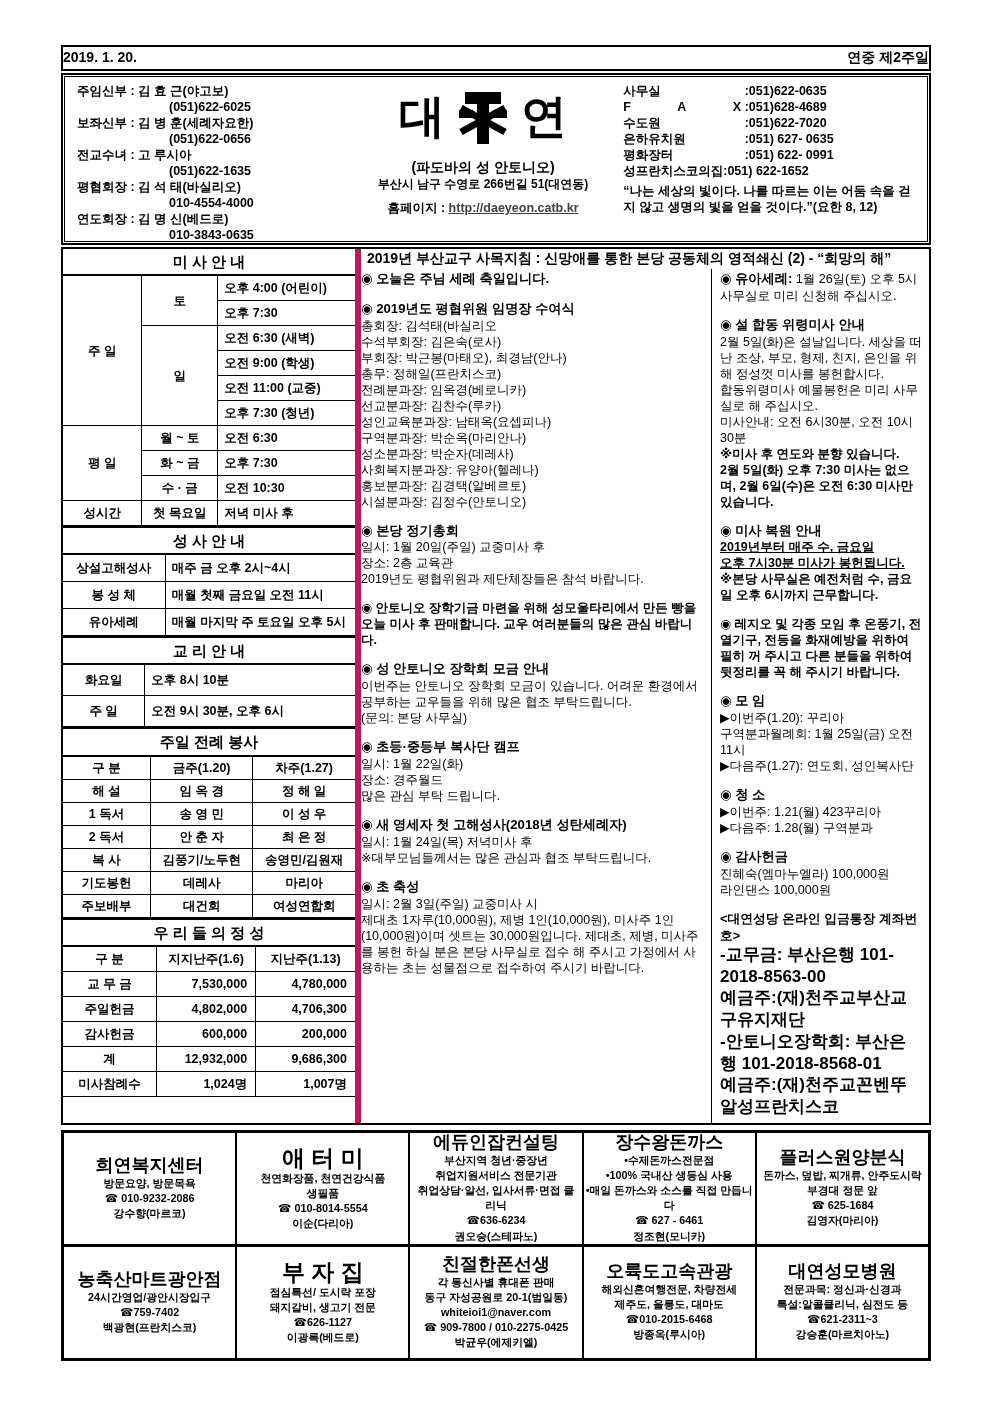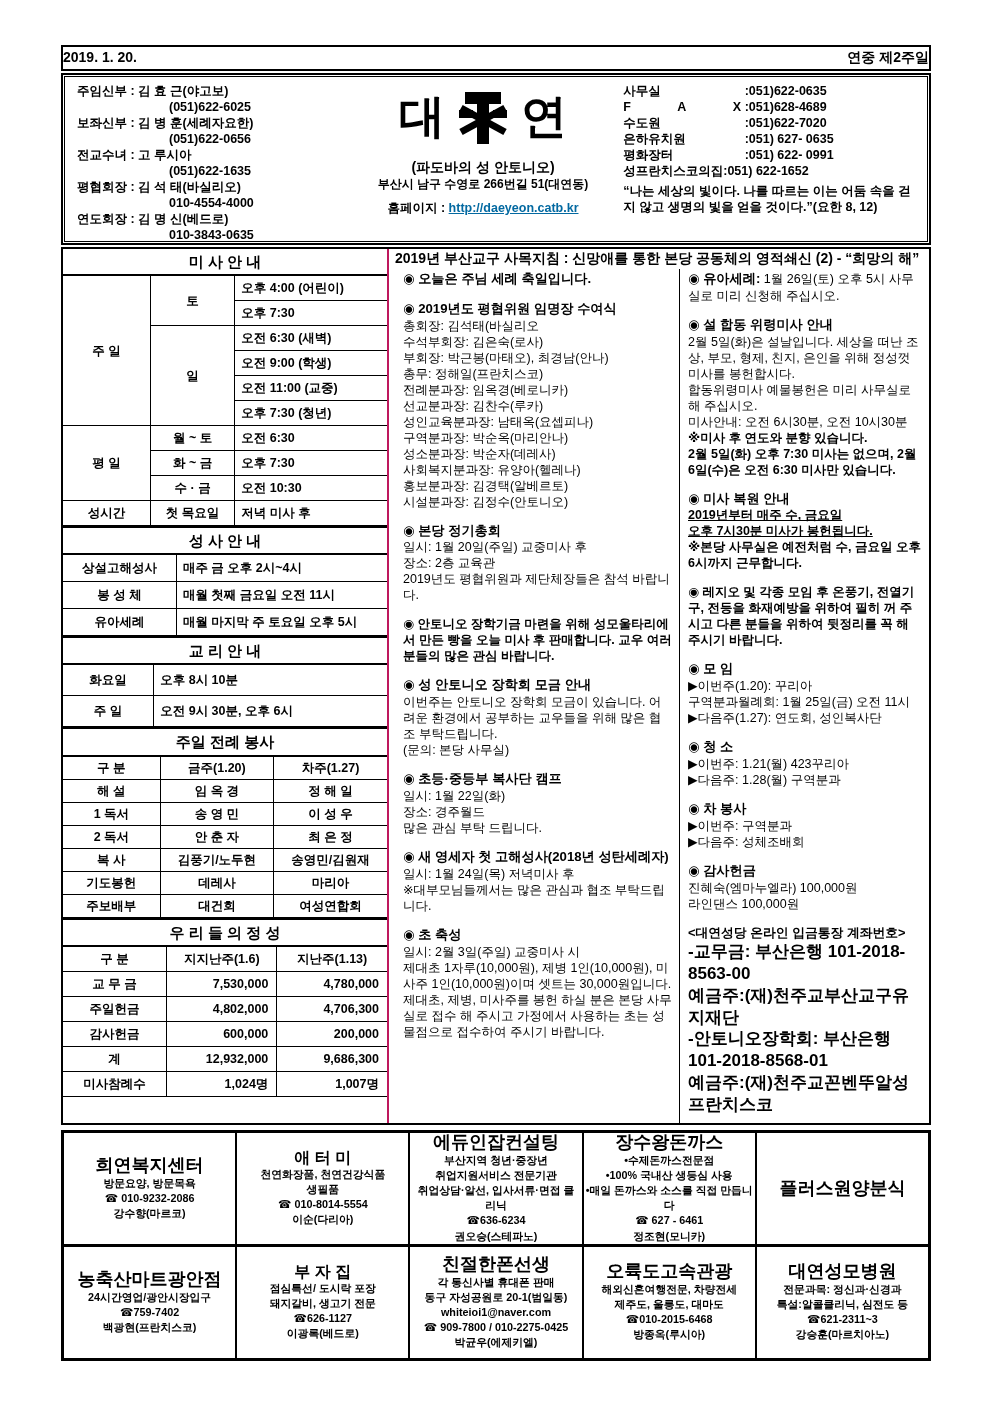--- a/index.html
+++ b/index.html
@@ -21,49 +21,49 @@
     display:flex; height:172px; }
   .h-left { width:33%; padding:8px 4px 12px 14px; font-weight:bold; font-size:12.5px; }
   .h-left .crow { white-space:nowrap; }
   .h-left .ph { padding-left:92px; }
   .h-center { width:31%; text-align:center; padding-top:4px; }
   .logo-row { display:flex; align-items:center; justify-content:center; gap:6px; height:78px; }
   .logo-char { font-size:46px; font-weight:bold; font-family:"Liberation Serif","DejaVu Serif",serif; }
   .h-sub { font-weight:bold; font-size:14px; margin-top:2px; }
   .h-addr { font-weight:bold; font-size:12px;text-align:center; }
   .h-home { font-weight:bold; font-size:12.5px; margin-top:8px; }
-  .h-home a { color:#0369a1; text-decoration:underline;margin-top:21px; }
+  .h-home a { color:#404040; text-decoration:underline;margin-top:21px; }
   .h-right { width:36%; padding:8px 10px 2px 6px; font-weight:bold; font-size:12.5px; }
   .prow { display:flex; white-space:nowrap; }
   .plabel { width:118px; text-align:justify; text-align-last:justify; }
   .verse { margin-top:4px; font-size:12.5px; }
 
   
   .main { border:2px solid #000; margin-top:2px; height:878px; display:flex; }
-  .tables-col { width:326px; border-right:2px solid #be185d; }
+  .tables-col { width:298px; border-right:6px solid #be185d; }
   .sec-title { border-bottom:1px solid #000; text-align:center; font-weight:bold;
     font-size:15px; padding:3px 0; border-top:2px solid #000; }
   .sec-title:first-child { border-top:none; }
   table { width:100%; border-collapse:collapse; table-layout:fixed; }
   td { border:1px solid #000; text-align:center; font-weight:bold; font-size:12.5px;
     padding:1px 2px; overflow:hidden; }
   td.l { text-align:left; padding-left:6px; }
   td.r { text-align:right; padding-right:8px; }
   .t-mass td { height:25px; }
   .t-sacr td { height:27px; }
   .t-cate td { height:31px; }
   .t-lit td  { height:23px; }
   .t-off td  { height:25px; }
   table tr td:first-child { border-left:none; }
   table tr td:last-child { border-right:none; }
 
   .right-area { flex:1; display:flex; flex-direction:column; overflow:hidden; }
   .pastoral { font-weight:bold; font-size:14px; padding:1px 5px 1px 6px; white-space:nowrap; }
   .cols { flex:1; display:flex; overflow:hidden; }
-  .mid-col { width:291px; padding:2px 7px 0 14px; border-right:1px solid #000; overflow:hidden; }
+  .mid-col { width:351px; padding:2px 7px 0 0; border-right:1px solid #000; overflow:hidden; }
   .right-col { flex:1; padding:2px 6px 0 8px; overflow:hidden; }
   .blk { margin-bottom:13px; }
   .blk .t { font-weight:bold; font-size:13.2px; }
   .blk .body { white-space:pre-line; }
   .blk .body.b { font-weight:bold; }
   .blk .body.u { font-weight:bold; text-decoration:underline; }
   .inline-blk .t { display:inline; }
   .inline-blk .body { display:inline; white-space:pre-line; }
   .bank { font-weight:bold; }
   .bank .t { font-size:12.8px; }
@@ -71,21 +71,21 @@
 
   
   .ads { border:3px solid #000; margin-top:5px; }
   .ad-row { display:flex; }
   .ad-row + .ad-row { border-top:3px solid #000; }
   .ad { flex:1; border-right:2px solid #000; height:111px; display:flex;
     flex-direction:column; align-items:center; justify-content:center;
     text-align:center; padding:2px; overflow:hidden; }
   .ad:last-child { border-right:none; }
   .ad .ad-title { font-weight:bold; font-size:18px; white-space:nowrap; line-height:1.1; }
-  .ad .ad-title.big { font-size:16px; }
+  .ad .ad-title.big { font-size:23px; }
   .ad .ad-lines { font-size:10.8px; font-weight:bold; white-space:pre-line; line-height:1.4; }
 </style>
 </head>
 <body>
 
 <div class="page">
 
   <div class="datebar">
     <span>2019. 1. 20.</span>
     <span>연중 제2주일</span>
@@ -421,25 +421,20 @@
             <div class="body">▶이번주(1.20): 꾸리아
 구역분과월례회: 1월 25일(금) 오전 11시
 ▶다음주(1.27): 연도회, 성인복사단</div>
           </div>
           <div class="blk">
             <p class="t">◉ 청    소</p>
             <div class="body">▶이번주: 1.21(월) 423꾸리아
 ▶다음주: 1.28(월) 구역분과</div>
           </div>
           <div class="blk">
-            <p class="t">◉ 차 봉사</p>
-            <div class="body">▶이번주: 구역분과
-▶다음주: 성체조배회</div>
-          </div>
-          <div class="blk">
             <p class="t">◉ 감사헌금</p>
             <div class="body">진혜숙(엠마누엘라) 100,000원
 라인댄스 100,000원</div>
           </div>
           <div class="blk bank">
             <p class="t">&lt;대연성당 온라인 입금통장 계좌번호&gt;</p>
             <div class="body">-교무금: 부산은행 101-2018-8563-00
  예금주:(재)천주교부산교구유지재단
 -안토니오장학회: 부산은행 101-2018-8568-01
  예금주:(재)천주교꼰벤뚜알성프란치스코</div>
@@ -475,20 +470,24 @@
       <div class="ad">
         <div class="ad-title">장수왕돈까스</div>
         <div class="ad-lines">•수제돈까스전문점
 •100% 국내산 생등심 사용
 •매일 돈까스와 소스를 직접 만듭니다
 ☎ 627 - 6461
 정조현(모니카)</div>
       </div>
       <div class="ad">
         <div class="ad-title">플러스원양분식</div>
+        <div class="ad-lines">돈까스, 덮밥, 찌개류, 안주도시락
+부경대 정문 앞
+☎ 625-1684
+김영자(마리아)</div>
       </div>
     </div>
     <div class="ad-row">
       <div class="ad">
         <div class="ad-title">농축산마트광안점</div>
         <div class="ad-lines">24시간영업/광안시장입구
 ☎759-7402
 백광현(프란치스코)</div>
       </div>
       <div class="ad">

